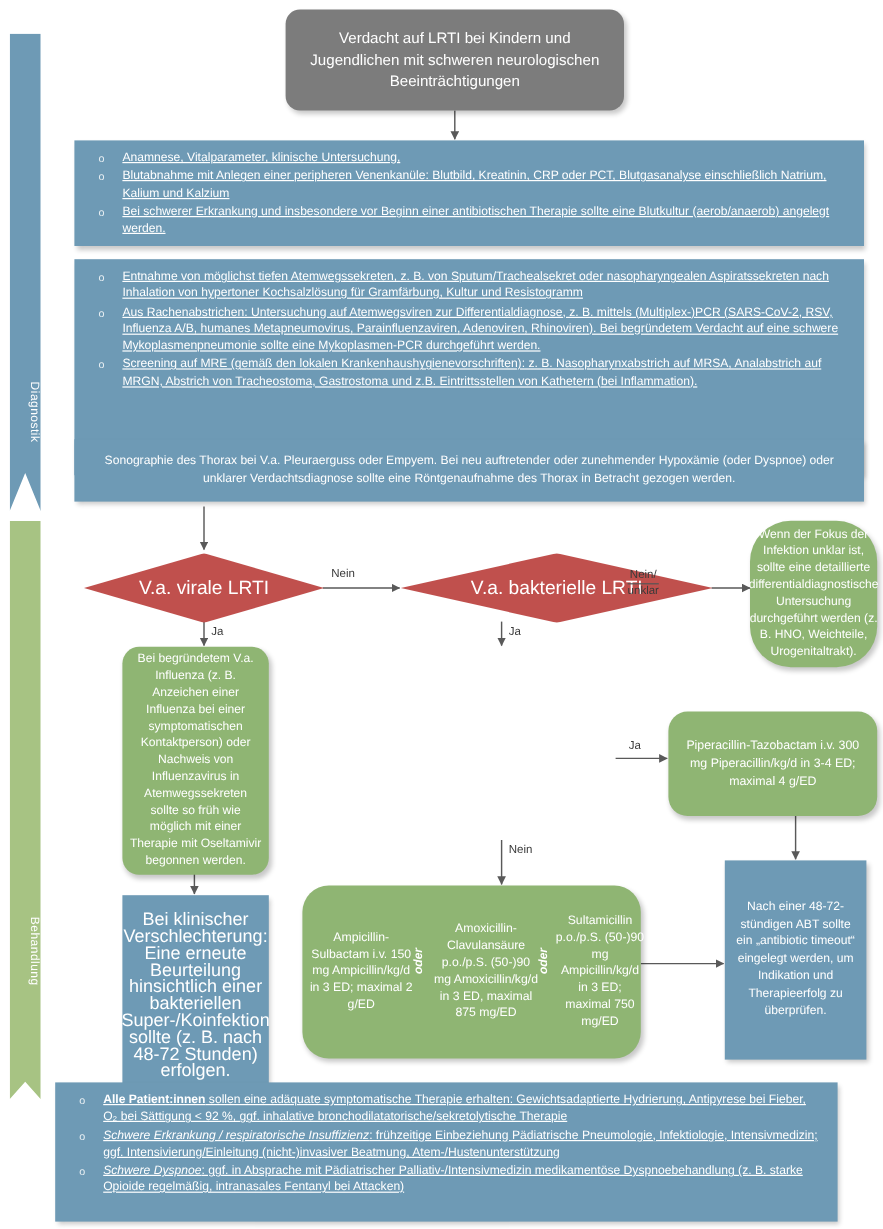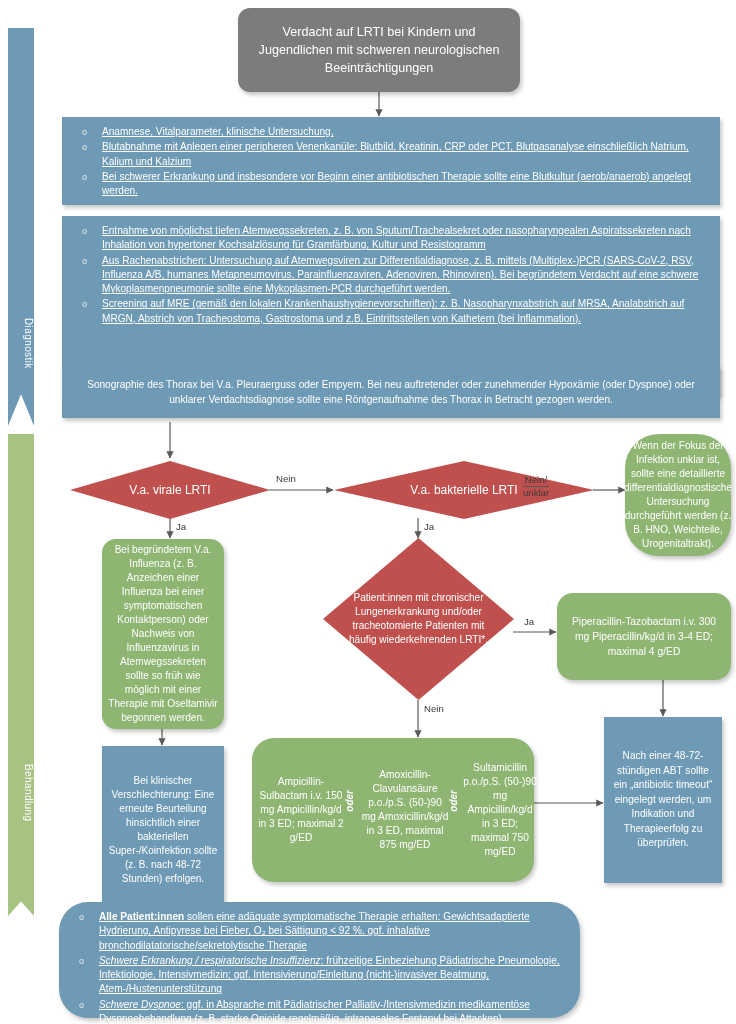--- a/index.html
+++ b/index.html
@@ -51,21 +51,21 @@
 
   
   .diamond{position:absolute;}
   .diamond .shape{
     position:absolute;inset:0;background:#c0504d;
     clip-path:polygon(50% 0,100% 50%,50% 100%,0 50%);
     filter:drop-shadow(2px 3px 3px rgba(0,0,0,.22));
   }
   .diamond .txt{
     position:absolute;inset:0;display:flex;align-items:center;justify-content:center;
-    text-align:center;color:#ffffff;font-size:12px;line-height:15px;
+    text-align:center;color:#ffffff;font-size:16px;line-height:15px;
   }
 
   
   .pill{border-radius:14px;}
   .pill-lg{border-radius:20px;}
 
   
   .elabel{
     position:absolute;color:#3a3a3a;font-size:9.6px;line-height:12px;
     white-space:nowrap;
@@ -173,48 +173,44 @@
   <div class="elabel" style="left:424px;top:521px;">Ja</div>
 
   <div class="box green pill-lg centered shadow" style="left:625px;top:434px;width:106px;height:122px;padding:0 6px;font-size:10.1px;line-height:14px;border-radius:34px;">
     <span>Wenn der Fokus der Infektion unklar ist, sollte eine detaillierte differentialdiagnostische Untersuchung durchgeführt werden (z. B. HNO, Weichteile, Urogenitaltrakt).</span>
   </div>
 
   <div class="box green pill centered shadow" style="left:102px;top:539px;width:122px;height:190px;padding:0 5px;font-size:10.1px;line-height:14px;">
     <span>Bei begründetem V.a. Influenza (z. B. Anzeichen einer Influenza bei einer symptomatischen Kontaktperson) oder Nachweis von Influenzavirus in Atemwegssekreten sollte so früh wie möglich mit einer Therapie mit Oseltamivir begonnen werden.</span>
   </div>
 
-  <div class="diamond" style="left:323px;top:538px;width:191px;height:162px;">
-    <div class="shape"></div>
-    <div class="txt" style="padding:0 22px;font-size:10.1px;line-height:14px;">Patient:innen mit chronischer Lungenerkrankung und/oder tracheotomierte Patienten mit häufig wiederkehrenden LRTI*.</div>
-  </div>
   <div class="elabel" style="left:524px;top:616px;">Ja</div>
   <div class="elabel" style="left:424px;top:703px;">Nein</div>
 
   <div class="box green pill centered shadow" style="left:557px;top:593px;width:174px;height:87px;padding:0 10px;font-size:10.3px;line-height:15px;border-radius:16px;">
     <span>Piperacillin-Tazobactam i.v. 300 mg Piperacillin/kg/d in 3-4 ED; maximal 4 g/ED</span>
   </div>
 
-  <div class="box blue centered shadow" style="left:102px;top:746px;width:122px;height:168px;padding:0 6px;font-size:10px;line-height:14px;text-align:center;">
+  <div class="box blue centered shadow" style="left:102px;top:746px;width:122px;height:168px;padding:0 6px;font-size:15px;line-height:14px;text-align:center;">
     <span>Bei klinischer Verschlechterung: Eine erneute Beurteilung hinsichtlich einer bakteriellen Super-/Koinfektion sollte (z. B. nach 48-72 Stunden) erfolgen.</span>
   </div>
 
   <div class="combo shadow" style="left:252px;top:738px;width:282px;height:144px;">
     <div class="seg" style="left:2px;width:88px;padding:0 3px;">Ampicillin-Sulbactam i.v. 150 mg Ampicillin/kg/d in 3 ED; maximal 2 g/ED</div>
     <div class="oder" style="left:92px;top:52px;">oder</div>
     <div class="seg" style="left:106px;width:88px;padding:0 3px;">Amoxicillin-Clavulansäure p.o./p.S. (50-)90 mg Amoxicillin/kg/d in 3 ED, maximal 875 mg/ED</div>
     <div class="oder" style="left:196px;top:52px;">oder</div>
     <div class="seg" style="left:208px;width:74px;padding:0 3px;">Sultamicillin p.o./p.S. (50-)90 mg Ampicillin/kg/d in 3 ED; maximal 750 mg/ED</div>
   </div>
 
   <div class="box blue centered shadow" style="left:604px;top:717px;width:118px;height:166px;padding:0 6px;font-size:10.1px;line-height:14.5px;">
     <span>Nach einer 48-72-stündigen ABT sollte ein „antibiotic timeout“ eingelegt werden, um Indikation und Therapieerfolg zu überprüfen.</span>
   </div>
 
-  <div class="box blue bullets shadow" style="left:59px;top:902px;width:521px;height:116px;border-radius:29px;">
+  <div class="box blue bullets shadow" style="left:46px;top:902px;width:652px;height:116px;">
     <ul>
       <li><b>Alle Patient:innen</b><span> sollen eine adäquate symptomatische Therapie erhalten: Gewichtsadaptierte Hydrierung, Antipyrese bei Fieber, O₂ bei Sättigung &lt; 92 %, ggf. inhalative bronchodilatatorische/sekretolytische Therapie</span></li>
       <li><i>Schwere Erkrankung / respiratorische Insuffizienz</i><span>: frühzeitige Einbeziehung Pädiatrische Pneumologie, Infektiologie, Intensivmedizin; ggf. Intensivierung/Einleitung (nicht-)invasiver Beatmung, Atem-/Hustenunterstützung</span></li>
       <li><i>Schwere Dyspnoe</i><span>: ggf. in Absprache mit Pädiatrischer Palliativ-/Intensivmedizin medikamentöse Dyspnoebehandlung (z. B. starke Opioide regelmäßig, intranasales Fentanyl bei Attacken)</span></li>
     </ul>
   </div>
 
 </div>
 
 </body></html>

